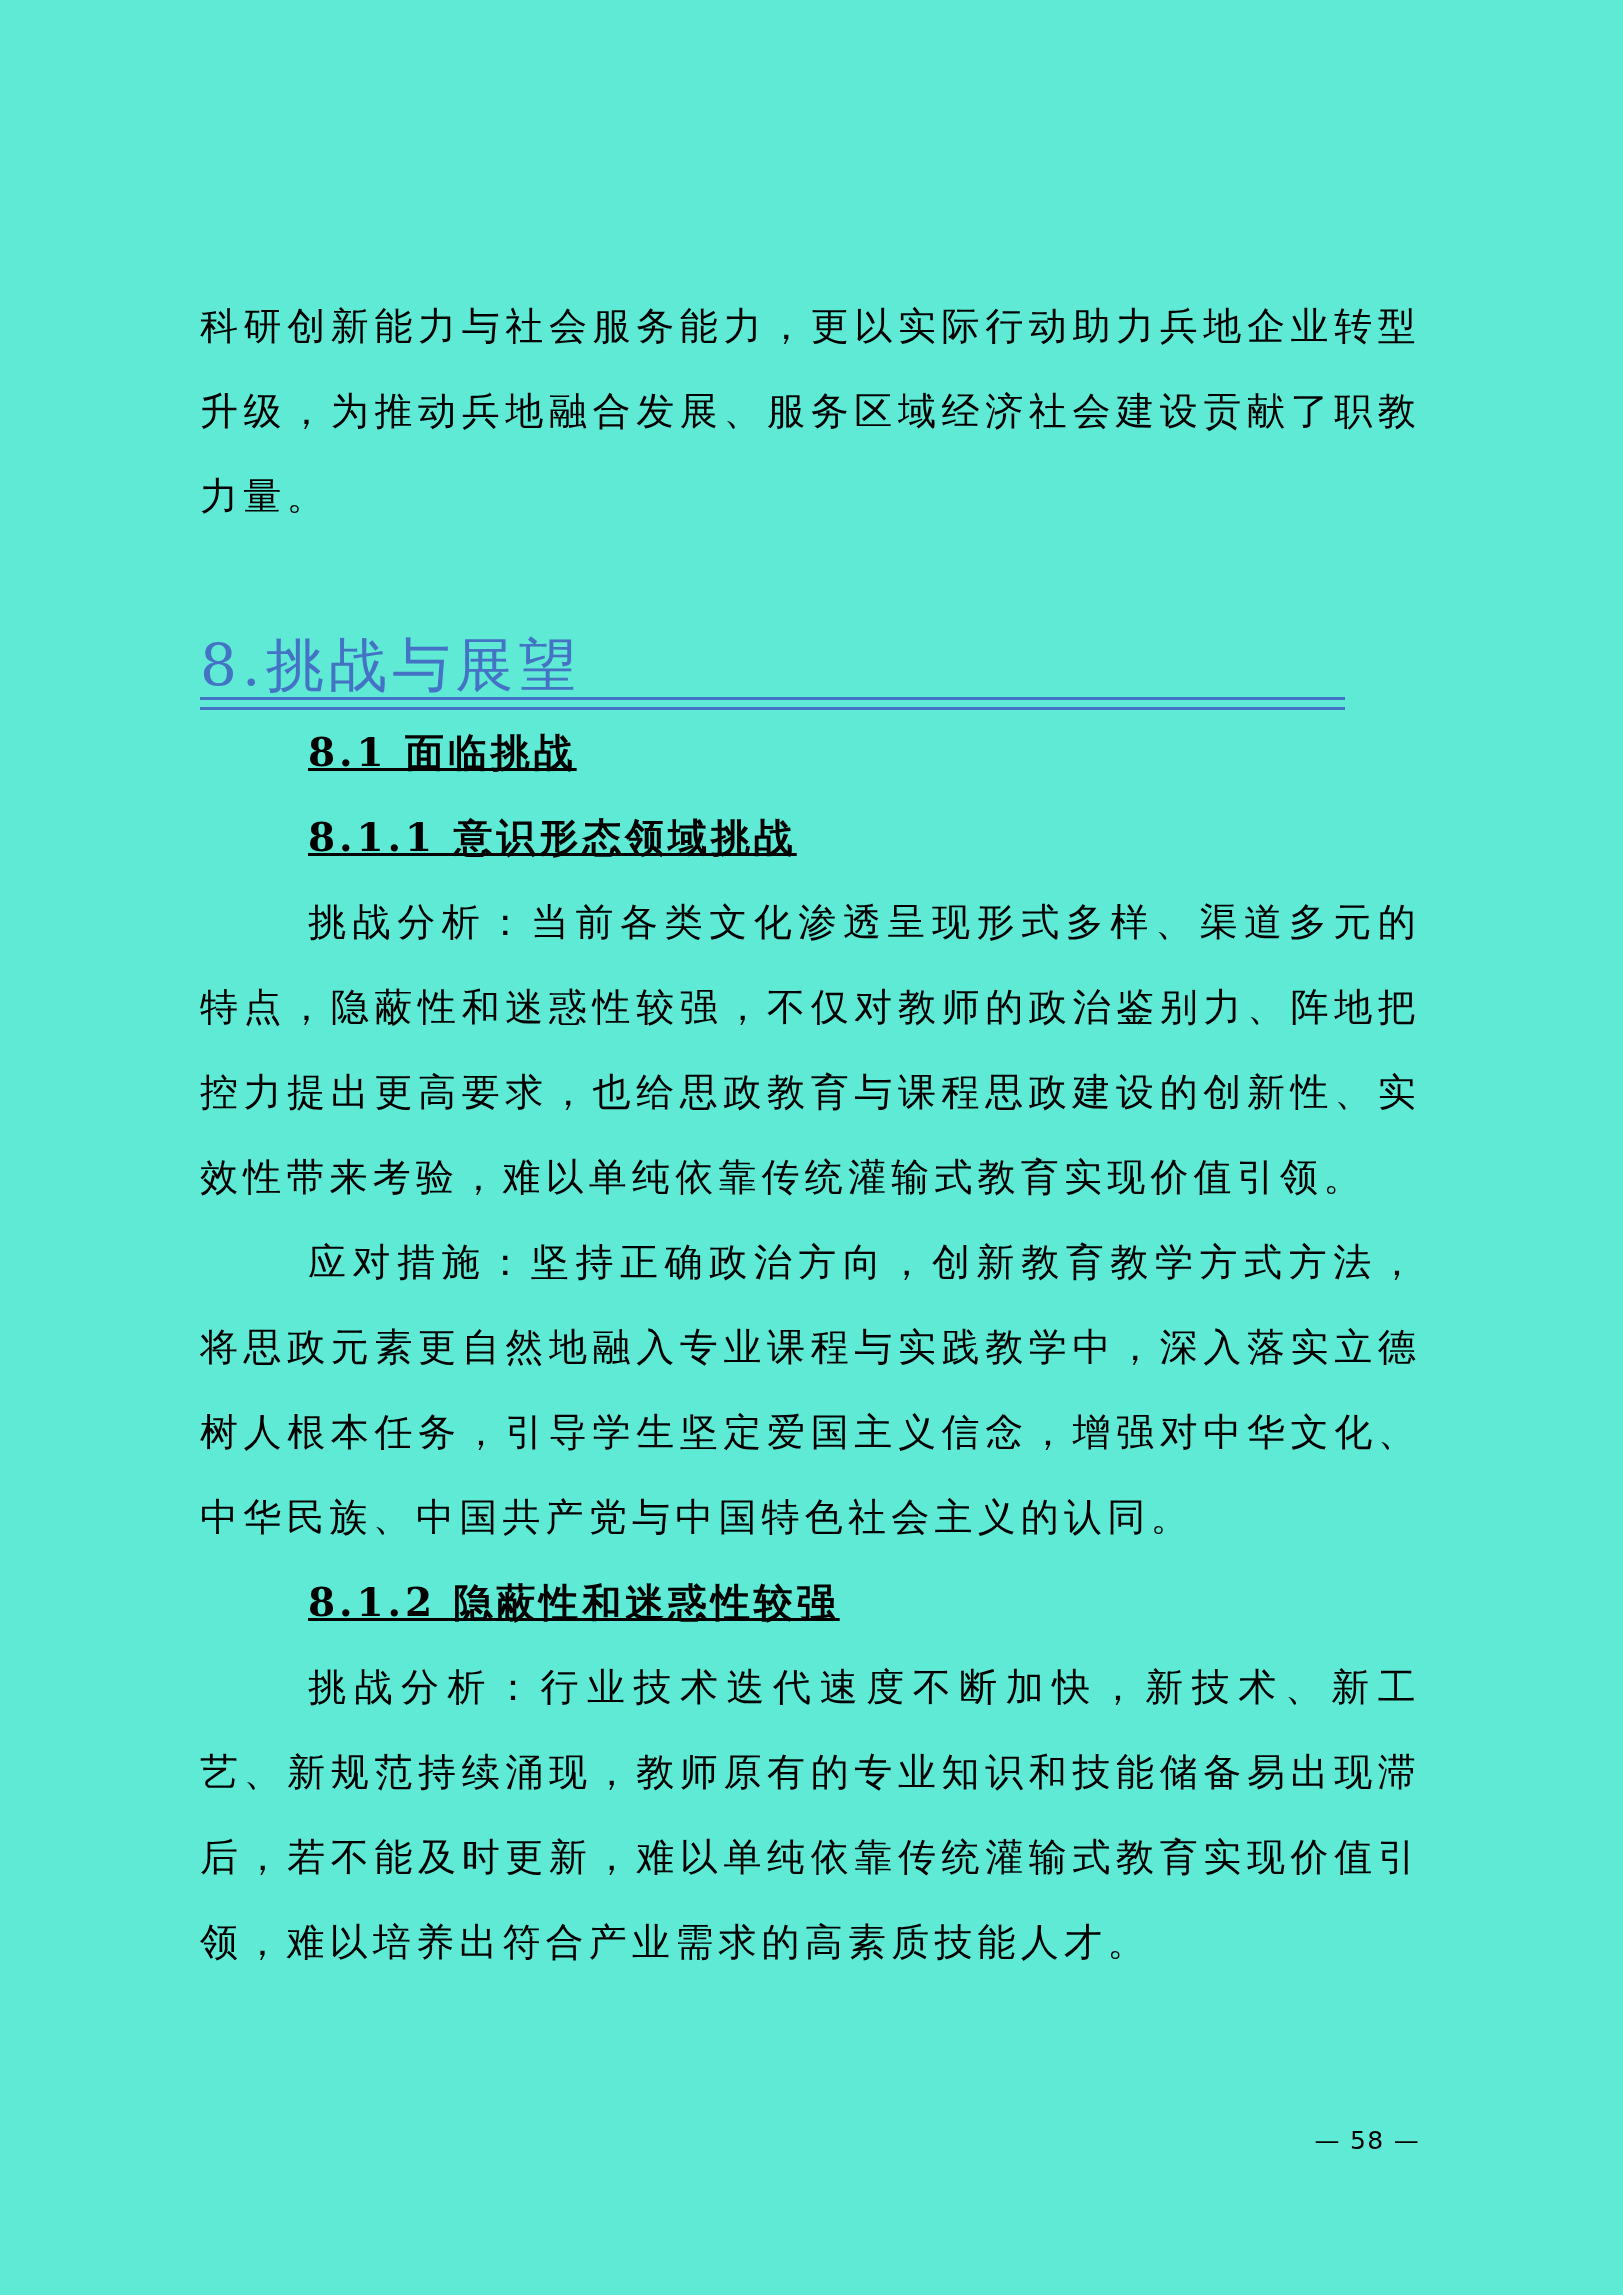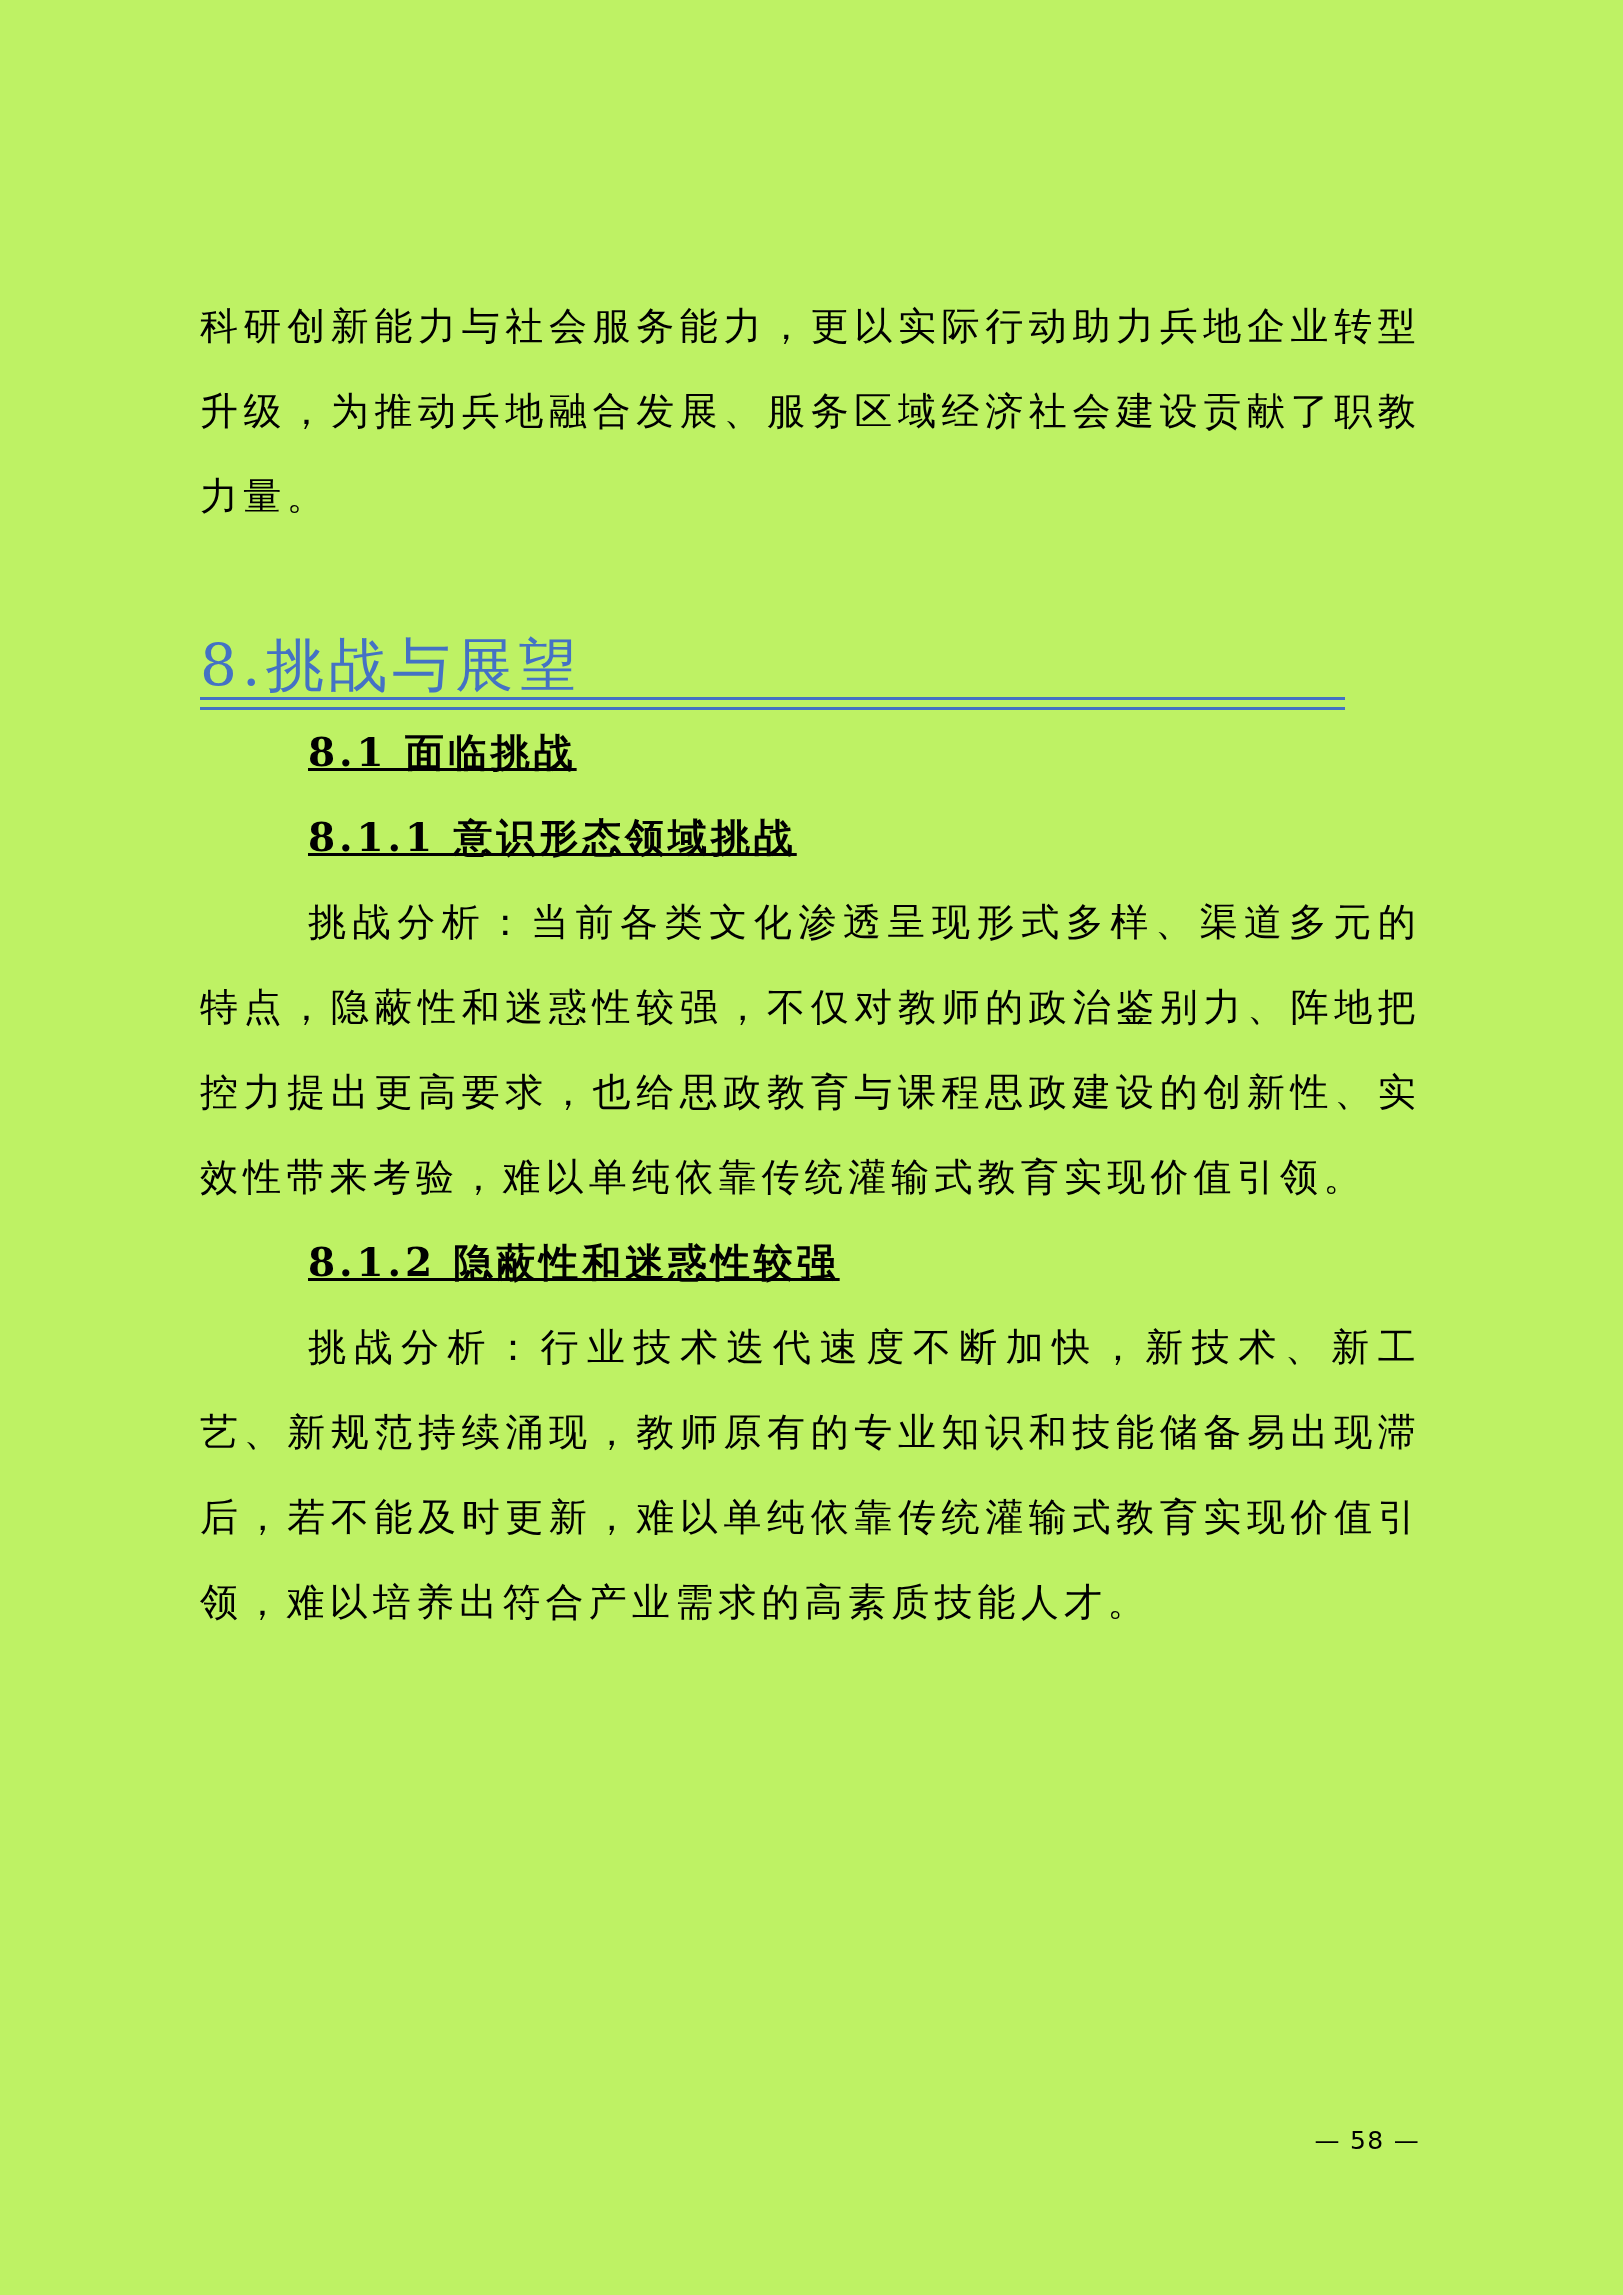--- a/index.html
+++ b/index.html
@@ -4,21 +4,21 @@
 <style>
   html, body {
     margin: 0;
     padding: 0;
     background: #ffffff;
   }
   .page {
     position: relative;
     width: 1623px;
     height: 2295px;
-    background: #bef264;
+    background: #5eead4;
     overflow: hidden;
     font-family: "DejaVu Serif", "Liberation Serif", serif;
     color: #000000;
   }
   .content {
     position: absolute;
     left: 200px;
     top: 0;
     width: 1221px;
   }
@@ -85,20 +85,21 @@
     <h1 class="chapter-heading">8.挑战与展望</h1>
 
     <div class="heading-rule"></div>
 
     <h2 class="sub-heading">8.1 面临挑战</h2>
 
     <h2 class="sub-heading">8.1.1 意识形态领域挑战</h2>
 
     <p class="body-text indented">挑战分析：当前各类文化渗透呈现形式多样、渠道多元的特点，隐蔽性和迷惑性较强，不仅对教师的政治鉴别力、阵地把控力提出更高要求，也给思政教育与课程思政建设的创新性、实效性带来考验，难以单纯依靠传统灌输式教育实现价值引领。</p>
 
+    <p class="body-text indented">应对措施：坚持正确政治方向，创新教育教学方式方法，将思政元素更自然地融入专业课程与实践教学中，深入落实立德树人根本任务，引导学生坚定爱国主义信念，增强对中华文化、中华民族、中国共产党与中国特色社会主义的认同。</p>
 
     <h2 class="sub-heading">8.1.2 隐蔽性和迷惑性较强</h2>
 
     <p class="body-text indented">挑战分析：行业技术迭代速度不断加快，新技术、新工艺、新规范持续涌现，教师原有的专业知识和技能储备易出现滞后，若不能及时更新，难以单纯依靠传统灌输式教育实现价值引领，难以培养出符合产业需求的高素质技能人才。</p>
 
   </div>
 
   <div class="page-number">— 58 —</div>
 </div>
 

